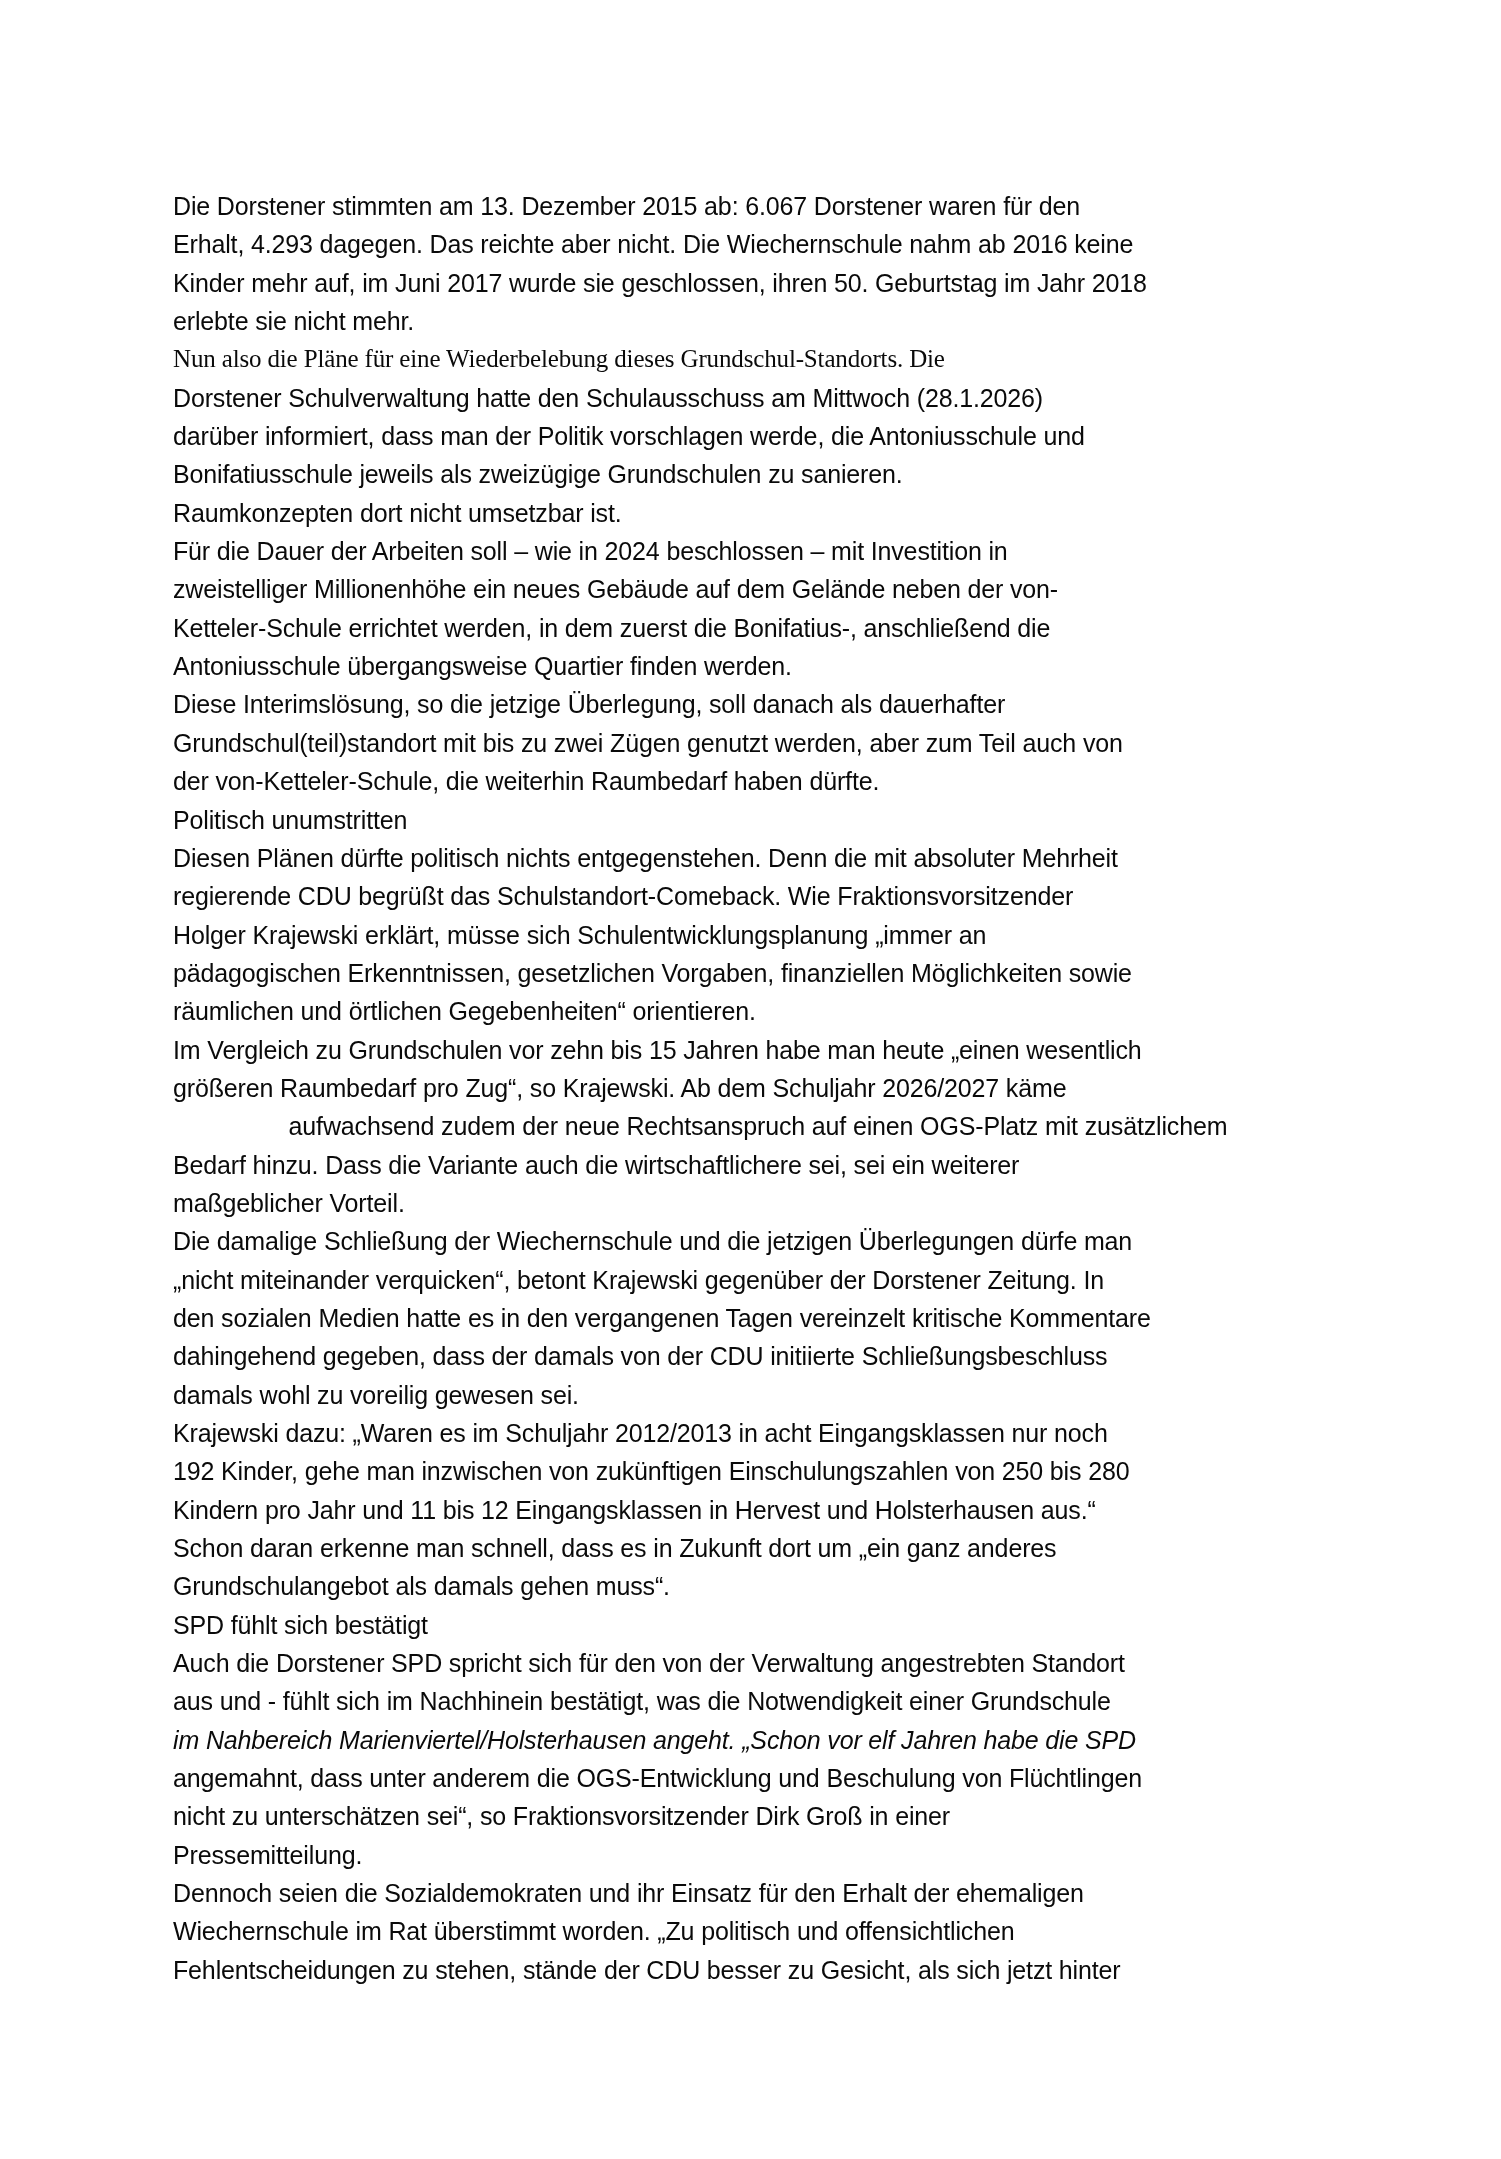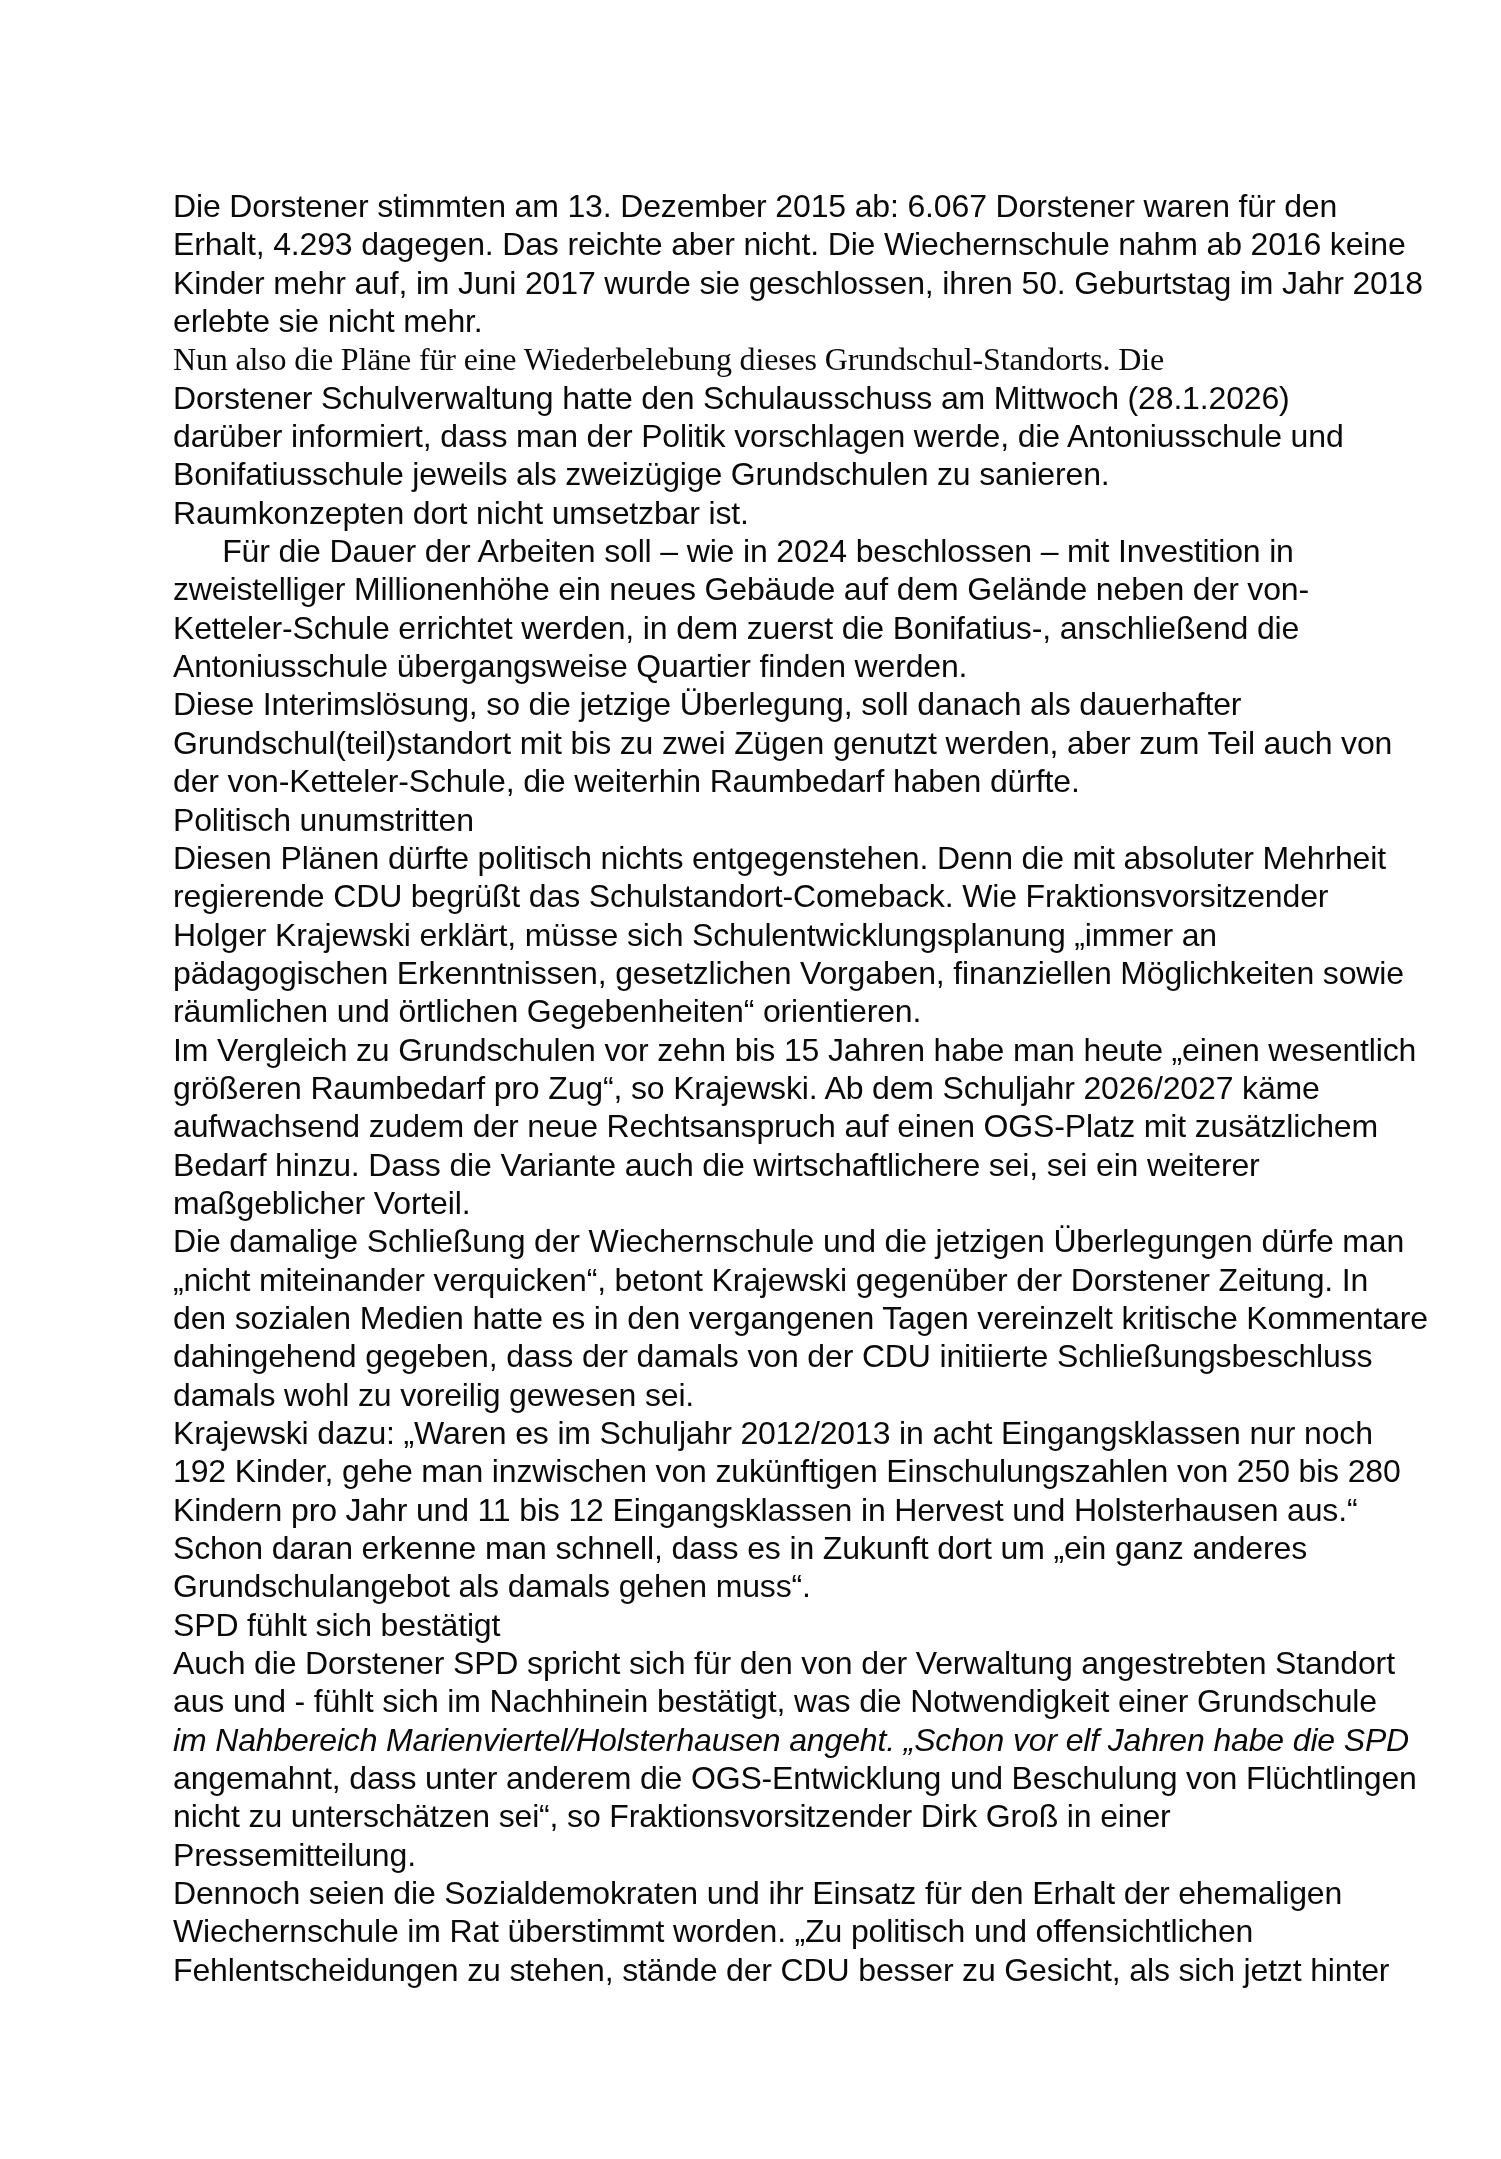--- a/index.html
+++ b/index.html
@@ -24,21 +24,21 @@
   }
   .text-column {
     position: absolute;
     left: 173px;
     top: 187px;
     width: 1170px;
   }
   .line {
     display: block;
     white-space: nowrap;
-    font-size: 32px;
+    font-size: 25px;
     line-height: 38.35px;
     height: 38.35px;
     letter-spacing: -0.15px;
     transform-origin: left center;
   }
   .block { display: block; }
   .heading .line { font-weight: normal; }
 </style>
 </head>
 <body>
@@ -54,21 +54,21 @@
       <div class="block paragraph">
         <span class="line" style="display: block; font-family: Liberation Serif, serif;">Nun also die Pläne für eine Wiederbelebung dieses Grundschul-Standorts. Die</span>
         <span class="line" style="display: block;">Dorstener Schulverwaltung hatte den Schulausschuss am Mittwoch (28.1.2026)</span>
         <span class="line" style="display: block;">darüber informiert, dass man der Politik vorschlagen werde, die Antoniusschule und</span>
         <span class="line" style="display: block;">Bonifatiusschule jeweils als zweizügige Grundschulen zu sanieren.</span>
       </div>
       <div class="block paragraph">
         <span class="line" style="display: block;">Raumkonzepten dort nicht umsetzbar ist.</span>
       </div>
       <div class="block paragraph">
-        <span class="line" style="display: block; text-align: center;">Für die Dauer der Arbeiten soll – wie in 2024 beschlossen – mit Investition in</span>
+        <span class="line" style="display: block;">Für die Dauer der Arbeiten soll – wie in 2024 beschlossen – mit Investition in</span>
         <span class="line" style="display: block;">zweistelliger Millionenhöhe ein neues Gebäude auf dem Gelände neben der von-</span>
         <span class="line" style="display: block;">Ketteler-Schule errichtet werden, in dem zuerst die Bonifatius-, anschließend die</span>
         <span class="line" style="display: block;">Antoniusschule übergangsweise Quartier finden werden.</span>
       </div>
       <div class="block paragraph">
         <span class="line" style="display: block;">Diese Interimslösung, so die jetzige Überlegung, soll danach als dauerhafter</span>
         <span class="line" style="display: block;">Grundschul(teil)standort mit bis zu zwei Zügen genutzt werden, aber zum Teil auch von</span>
         <span class="line" style="display: block;">der von-Ketteler-Schule, die weiterhin Raumbedarf haben dürfte.</span>
       </div>
       <div class="block heading">

